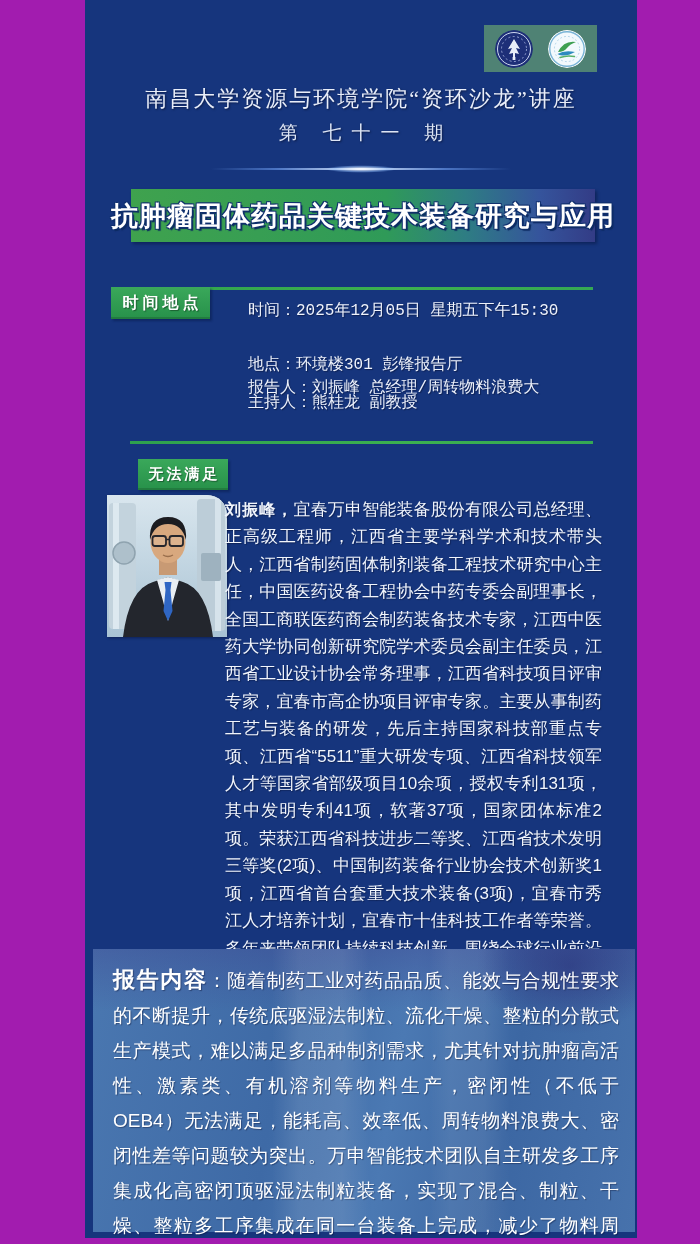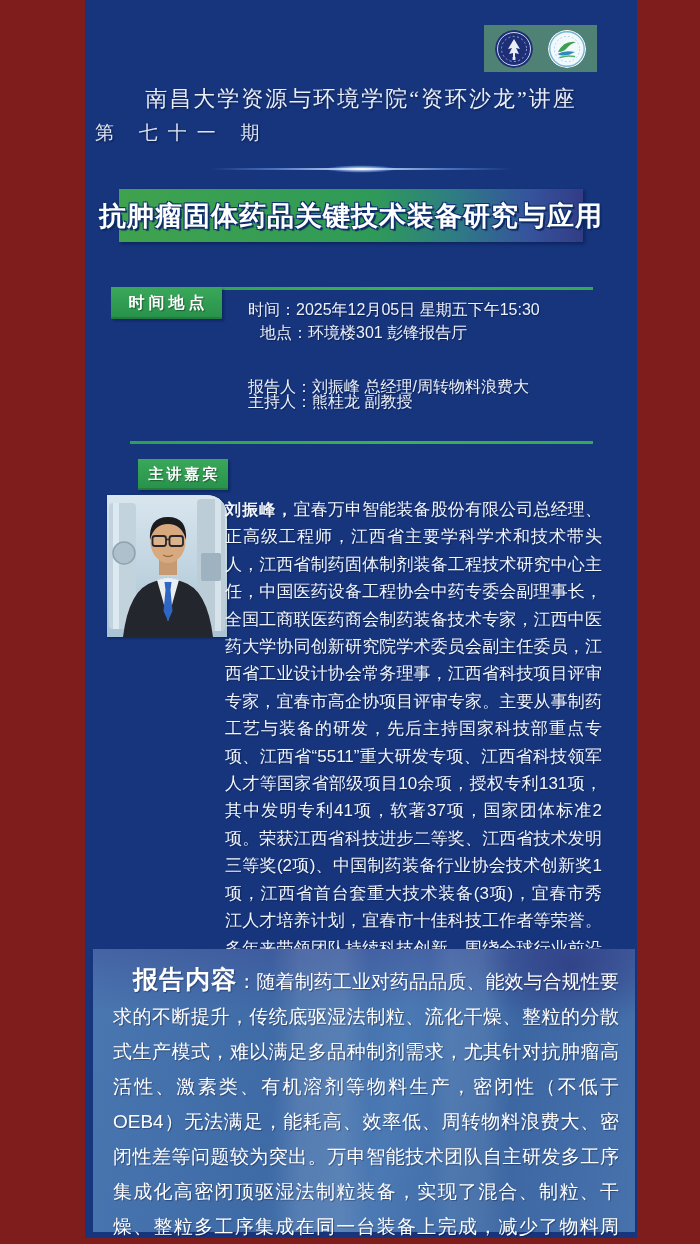--- a/index.html
+++ b/index.html
@@ -1,83 +1,84 @@
 <!DOCTYPE html>
 <html><head>
 <meta charset="utf-8">
 <style>
   html,body{margin:0;padding:0;}
   body{
     width:700px;height:1244px;background:#ffffff;
     font-family:"Liberation Sans",sans-serif;
     -webkit-font-smoothing:antialiased;
   }
-  .page{position:relative;width:700px;height:1244px;background:#7f1d1d;overflow:hidden;}
+  .page{position:relative;width:700px;height:1244px;background:#a21caf;overflow:hidden;}
   .poster{
     position:absolute;left:85px;top:0;width:552px;height:1238px;
     background:#16357d;overflow:hidden;
   }
   
   .logos{
     position:absolute;left:399px;top:25px;width:113px;height:47px;
     background:#4f8274;display:flex;align-items:center;justify-content:center;gap:15px;
   }
   .logo{width:38px;height:38px;border-radius:50%;display:block;}
   
   .main-title{
     position:absolute;left:0;top:84px;width:100%;text-align:center;
     color:#e9eef9;font-family:"Liberation Serif",serif;
     font-size:22px;letter-spacing:2px;white-space:nowrap;
     text-shadow:1px 1px 2px rgba(0,0,20,.5);
   }
   .episode{
-    position:absolute;left:0;top:120px;width:100%;
+    position:absolute;left:0;top:120px;width:100%;text-align:center;
     color:#dde5f4;font-family:"Liberation Serif",serif;
     font-size:19px;letter-spacing:10px;text-indent:10px;
     text-shadow:1px 1px 2px rgba(0,0,20,.5);
   }
   
   .flare{
     position:absolute;left:126px;top:168px;width:300px;height:2px;
     background:linear-gradient(90deg,transparent,rgba(120,170,255,.55) 22%,rgba(225,238,255,.95) 50%,rgba(120,170,255,.55) 78%,transparent);
   }
   .flare::before{
     content:"";position:absolute;left:50%;top:-4px;width:96px;height:10px;
     transform:translateX(-50%);border-radius:50%;
     background:radial-gradient(closest-side,rgba(255,255,255,.95),rgba(150,195,255,.45) 55%,transparent 75%);
   }
   
   .banner{
-    position:absolute;left:34px;top:189px;width:464px;height:53px;
+    position:absolute;left:46px;top:189px;width:464px;height:53px;
     background:linear-gradient(90deg,#3fa24e 0%,#2f9a58 55%,#2e7d83 72%,#35549c 88%,#333c86 100%);
     display:flex;align-items:center;justify-content:center;
     box-shadow:2px 2px 3px rgba(5,15,50,.45);
   }
   .banner-text{
     color:#ffffff;font-size:27px;font-weight:bold;letter-spacing:1px;white-space:nowrap;
     text-shadow:-1px -1px 0 #10306e,1px -1px 0 #10306e,-1px 1px 0 #10306e,2px 2px 1px #0c2a62;
   }
   
   .rule{position:absolute;height:3px;background:linear-gradient(90deg,#2ea04e,#3cb14f 60%,#35a853);}
   .rule1{left:26px;top:287px;width:482px;}
   .rule2{left:45px;top:441px;width:463px;}
   .tag{
     position:absolute;background:linear-gradient(180deg,#3aa85a,#27914a);
     color:#ffffff;font-weight:bold;display:flex;align-items:center;justify-content:center;
     box-shadow:2px 2px 2px rgba(6,24,70,.45), inset 0 -2px 0 rgba(0,0,0,.15);
     text-shadow:1px 1px 1px rgba(10,40,20,.5);
   }
-  .tag1{left:26px;top:287px;width:111px;height:32px;font-size:16px;letter-spacing:4px;text-indent:4px;}
+  .tag1{left:26px;top:287px;width:99px;height:32px;font-size:16px;letter-spacing:4px;text-indent:4px;}
   .tag2{left:53px;top:459px;width:90px;height:31px;font-size:15px;letter-spacing:3px;text-indent:3px;}
   
   .schedule-row{
     position:absolute;left:163px;color:#eef2fb;font-size:16px;white-space:nowrap;
     text-shadow:1px 1px 1px rgba(0,0,20,.4);
+    font-family:Liberation Mono, monospace;
   }
-  .row0{top:300px;} .row1{top:323px;margin-left:12px;} .row2{top:377px;} .row3{top:392px;}
+  .row0{top:300px;} .row1{top:354px;} .row2{top:377px;} .row3{top:392px;}
   
   .photo{
     position:absolute;left:22px;top:495px;width:120px;height:142px;
     border-radius:0 20px 0 0;overflow:hidden;background:#c6d7e2;
     box-shadow:1px 1px 3px rgba(0,0,30,.4);
   }
   .photo svg{display:block;}
   .bio{
     position:absolute;left:140px;top:496px;width:377px;
     color:#f1f5fc;font-size:17px;line-height:27.4px;text-align:justify;
@@ -89,21 +90,21 @@
     position:absolute;left:8px;top:949px;width:542px;height:283px;box-sizing:border-box;
     padding:13px 16px 0 20px;
     background-image:
       radial-gradient(130px 95px at 88% 6%,rgba(40,45,118,.55),transparent 72%),
       linear-gradient(90deg,transparent 33%,rgba(255,255,255,.10) 38%,rgba(255,255,255,.10) 46%,transparent 51%,transparent 62%,rgba(255,255,255,.07) 66%,rgba(255,255,255,.07) 72%,transparent 77%),
       linear-gradient(180deg,rgba(60,62,140,.35),transparent 22%),
       linear-gradient(100deg,#4a77b0 0%,#3e6aa6 35%,#4b79b3 55%,#3c67a3 75%,#4772ac 100%);
     color:#ffffff;font-size:19px;line-height:35px;text-align:justify;
     text-shadow:1px 1px 1px rgba(0,0,30,.35);
   }
-  .panel-label{font-size:25px;font-weight:bold;letter-spacing:1px;margin-left:20px;}
+  .panel-label{font-size:22px;font-weight:bold;letter-spacing:1px;}
 </style>
 </head>
 <body>
 
 <div class="page">
   <div class="poster">
 
     <div class="logos">
       <svg class="logo" viewBox="0 0 38 38" xmlns="http://www.w3.org/2000/svg">
         <circle cx="19" cy="19" r="19" fill="#1e2f78"></circle>
@@ -131,21 +132,21 @@
     </div>
 
     <div class="rule rule1"></div>
     <div class="tag tag1">时间地点</div>
     <div class="schedule-row row0">时间：2025年12月05日 星期五下午15:30</div>
     <div class="schedule-row row1">地点：环境楼301 彭锋报告厅</div>
     <div class="schedule-row row2">报告人：刘振峰 总经理/周转物料浪费大</div>
     <div class="schedule-row row3">主持人：熊桂龙 副教授</div>
 
     <div class="rule rule2"></div>
-    <div class="tag tag2">主讲嘉宾</div>
+    <div class="tag tag2">无法满足</div>
 
     <div class="photo">
       <svg viewBox="0 0 120 142" width="120" height="142" xmlns="http://www.w3.org/2000/svg">
         <defs>
           <linearGradient id="pbg" x1="0" y1="0" x2="0" y2="1">
             <stop offset="0" stop-color="#d9e6ee"></stop>
               <stop offset="1" stop-color="#a9c3d4"></stop>
           </linearGradient>
         </defs>
         <rect width="120" height="142" fill="url(#pbg)"></rect>

